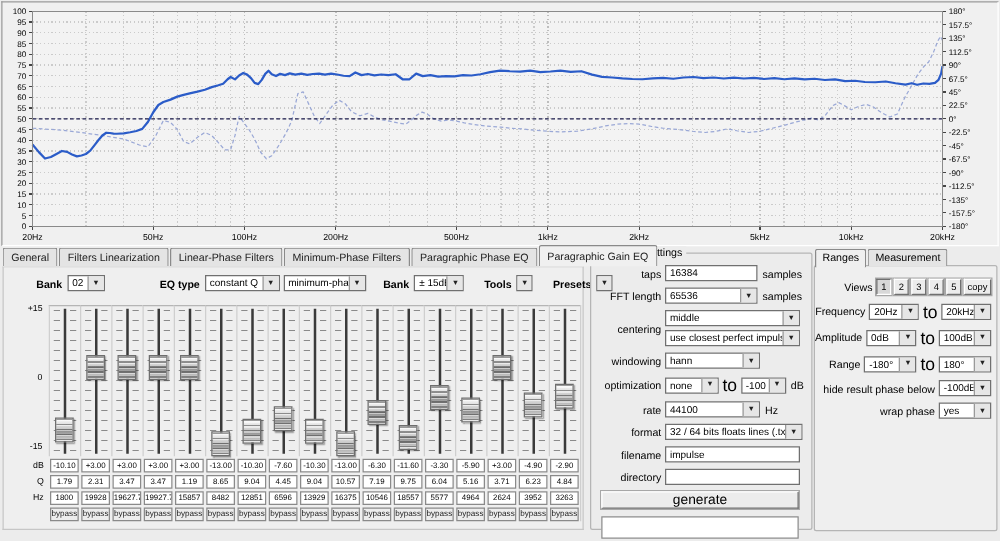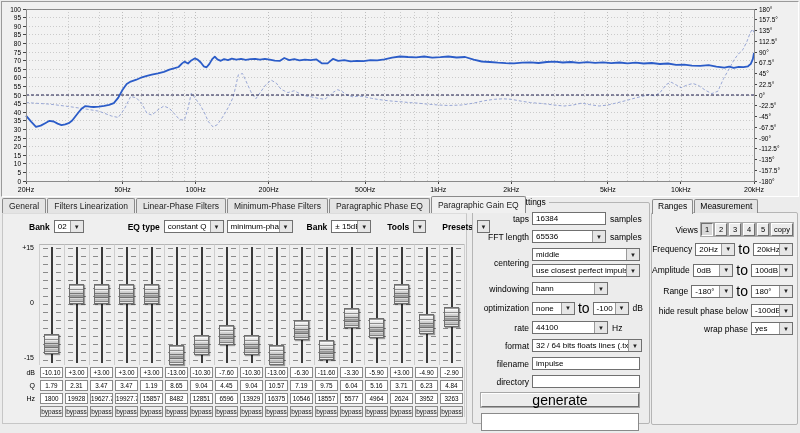--- a/index.html
+++ b/index.html
@@ -20,21 +20,21 @@
 
   
   .combo{display:inline-flex;align-items:center;height:13px;background:#fff;
     border:1px solid #707070;box-sizing:border-box;}
   .combo .val{flex:1;padding:0 3px;font-size:8px;white-space:nowrap;overflow:hidden;}
   .combo .cbtn{width:12px;height:100%;background:#e6e6e6;border-left:1px solid #9a9a9a;
     display:flex;align-items:center;justify-content:center;font-size:6px;color:#222;}
   .tbox{height:13px;box-sizing:border-box;border:1px solid #707070;background:#fff;
     font-family:"Liberation Sans",sans-serif;font-size:8px;padding:0 3px;}
   .btn3d{background:#ececec;border:1px solid;border-color:#fff #6f6f6f #6f6f6f #fff;
-    box-shadow:0 0 0 1px #a7a7a7;font-size:14px;text-align:center;box-sizing:border-box;}
+    box-shadow:0 0 0 1px #a7a7a7;font-size:11px;text-align:center;box-sizing:border-box;}
   .lbl{font-size:8.5px;white-space:nowrap;}
 
   
   .eq-panel{position:absolute;left:2px;top:213px;width:465px;height:211px;
     border:1px solid #c6c6c6;border-top-color:#dcdcdc;background:#efefef;box-sizing:border-box;}
   .bankrow{position:absolute;left:0;top:6px;width:100%;display:flex;align-items:center;}
   .bankrow .lbl{margin:0 4px;font-weight:bold;}
   .eq-body{position:absolute;left:2px;top:30px;display:flex;}
   .scalecol{width:34px;position:relative;}
   .scale-area{position:relative;height:121px;}

